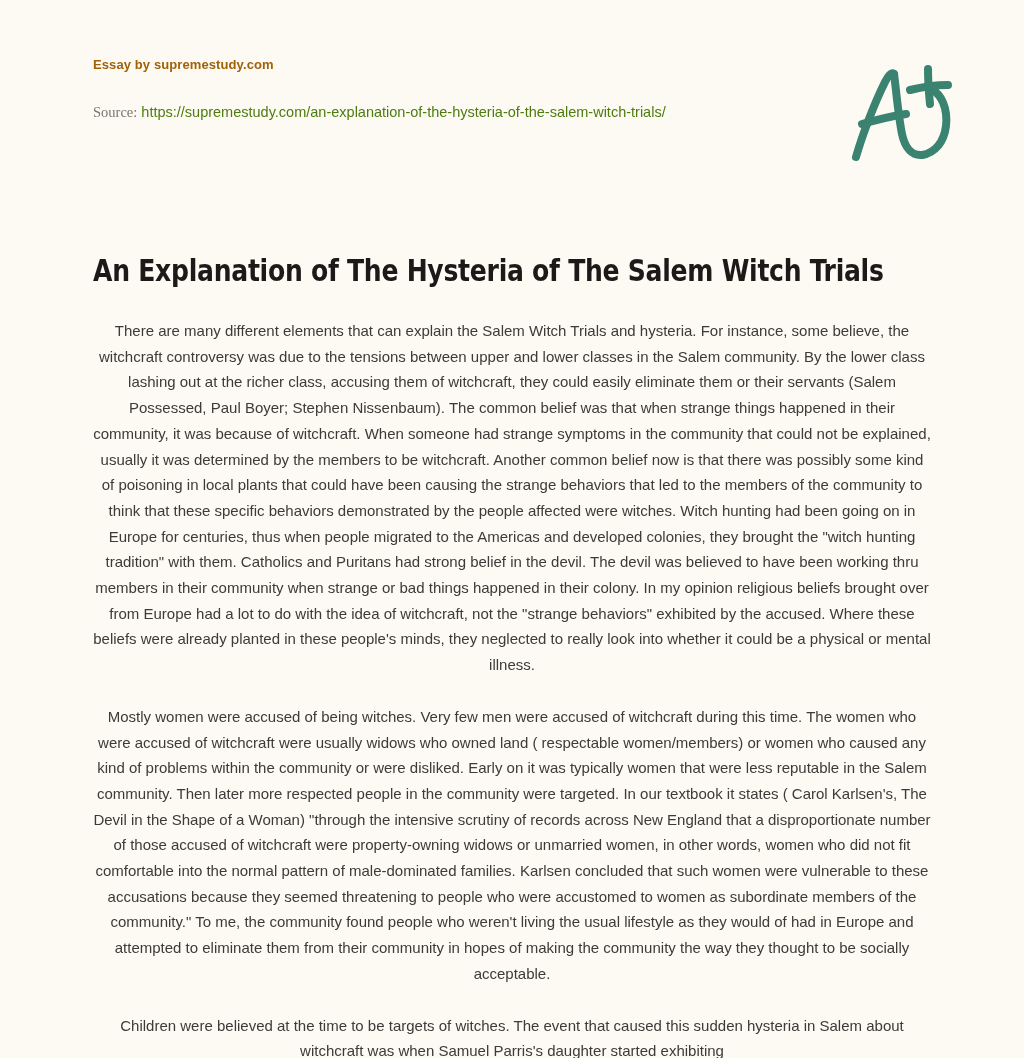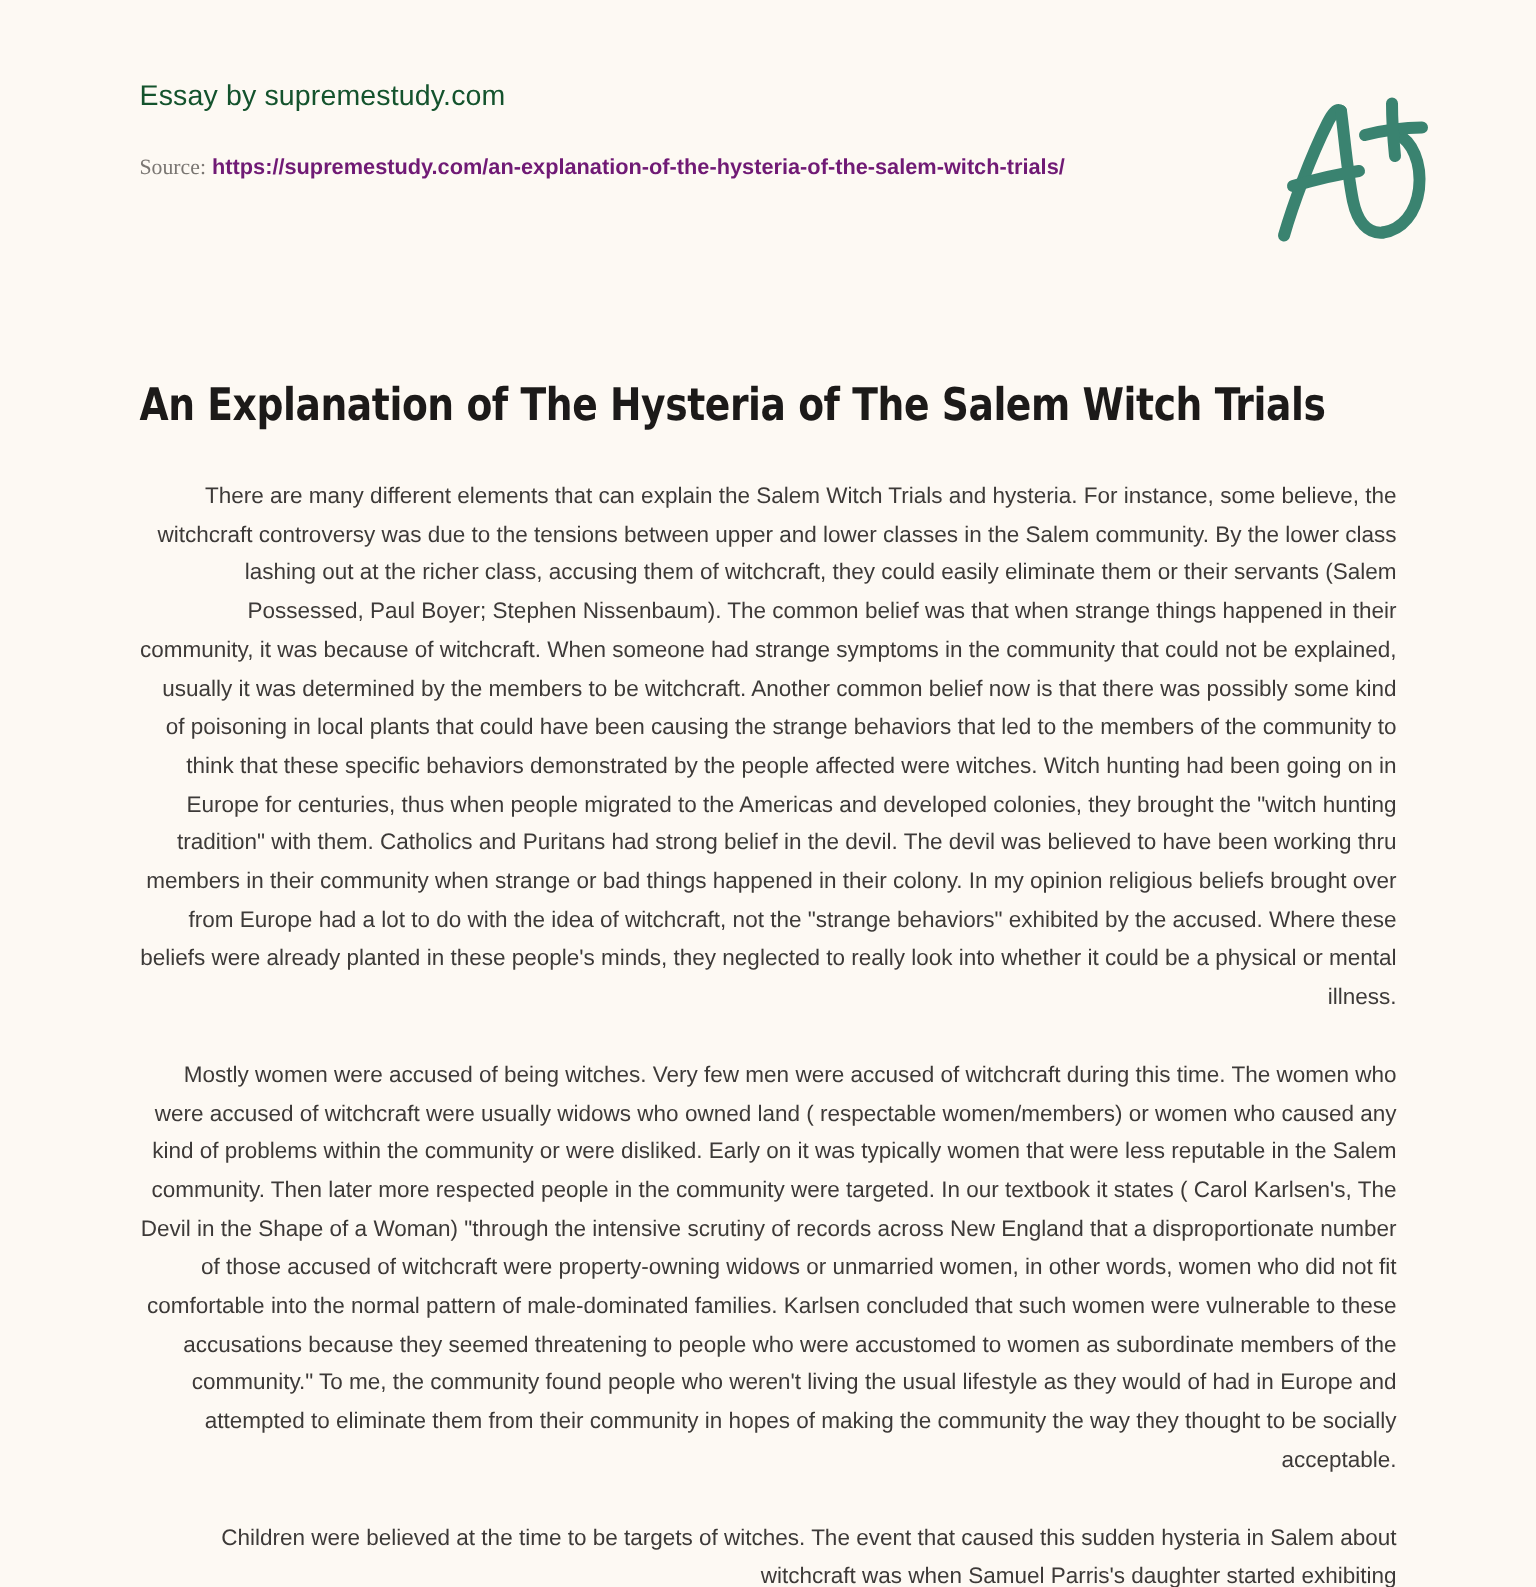--- a/index.html
+++ b/index.html
@@ -25,23 +25,23 @@
 
   
   .header {
     position: absolute;
     left: 93px;
     top: 52px;
     right: 60px;
   }
 
   .byline {
-    font-size: 19px;
-    font-weight: normal;
-    color: #14532d;
+    font-size: 13px;
+    font-weight: bold;
+    color: #a16207;
     letter-spacing: 0.1px;
     line-height: 26px;
     margin: 0;
     white-space: nowrap;
   }
 
   .source-line {
     margin-top: 22px;
     font-size: 14.5px;
     line-height: 24px;
@@ -49,23 +49,22 @@
     max-width: 660px;
     word-break: break-word;
   }
 
   .source-label {
     color: #7A7672;
     font-family: Liberation Serif, serif;
   }
 
   .source-url {
-    color: #701a75;
+    color: #4d7c0f;
     text-decoration: none;
-    font-weight: bold;
   }
 
   
   .logo {
     position: absolute;
     right: 52px;
     top: 58px;
     width: 132px;
     height: 110px;
   }
@@ -94,21 +93,21 @@
     transform: scaleX(0.93);
     transform-origin: left center;
     white-space: nowrap;
   }
 
   .article-body p {
     margin: 0 0 26px 0;
     font-size: 15px;
     line-height: 25.7px;
     color: #3D3A38;
-    text-align: right;
+    text-align: center;
   }
 
   .article-body p:last-child {
     margin-bottom: 0;
   }
 </style>
 </head>
 <body>
 
 <div class="page">

